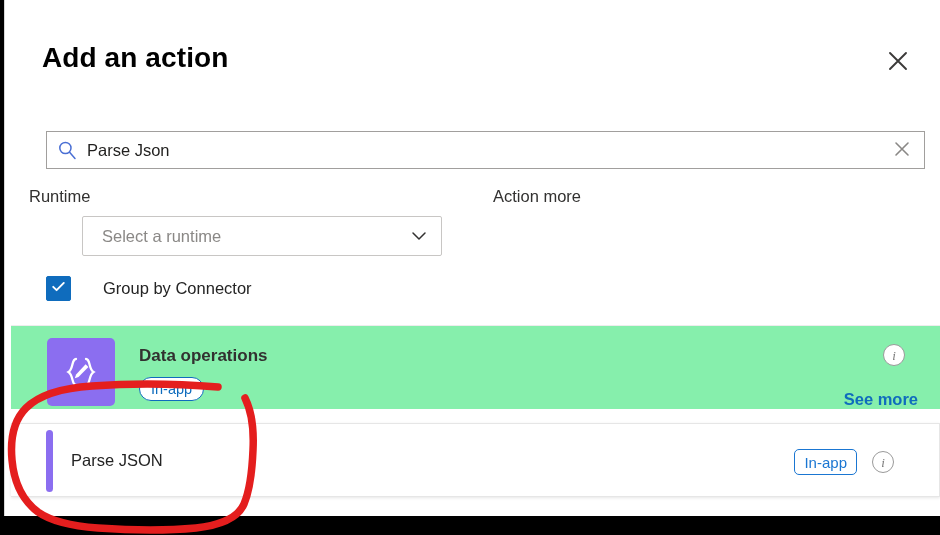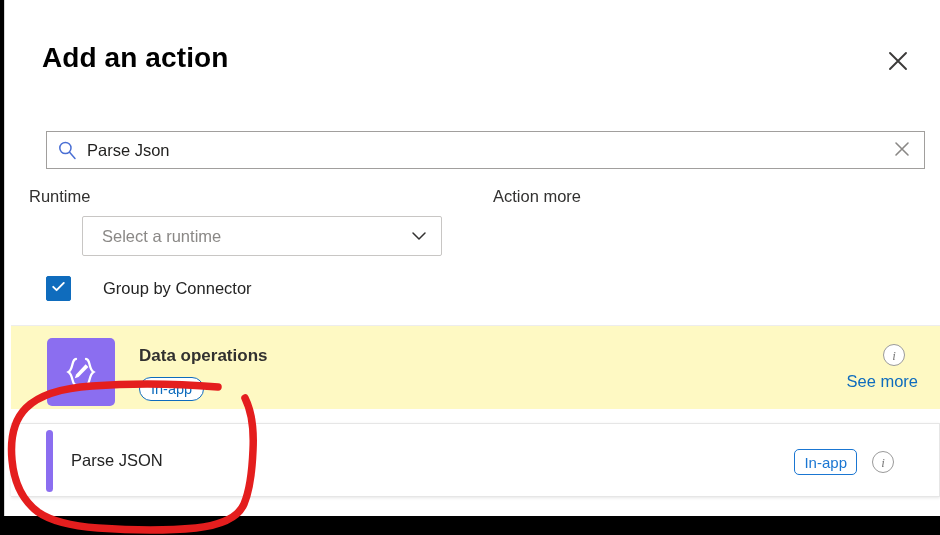--- a/index.html
+++ b/index.html
@@ -139,21 +139,21 @@
     color: #242424;
     white-space: nowrap;
   }
 
   
   .connector-row {
     position: absolute;
     left: 6px; top: 325px;
     width: 929px; height: 84px;
     border-top: 1px solid #ededed;
-    background: #fef9c3;
+    background: #86efac;
   }
   .connector-icon {
     position: absolute;
     left: 36px; top: 12px;
     width: 68px; height: 68px;
     border-radius: 5px;
     background: #8b6ef0;
     display: flex; align-items: center; justify-content: center;
   }
   .connector-name {
@@ -184,25 +184,26 @@
     font-family: "Liberation Serif", serif;
     font-style: italic;
     display: inline-flex; align-items: center; justify-content: center;
     background: #ffffff;
     line-height: 1;
     cursor: pointer;
   }
   #connector-info { position: absolute; right: 35px; top: 18px; }
   .see-more {
     position: absolute;
-    right: 22px; top: 46px;
+    right: 22px; top: 64px;
     color: #0f6cbd;
     font-size: 16.5px;
     text-decoration: none;
     cursor: pointer;
+    font-weight: bold;
   }
 
   
   .operation-card {
     position: absolute;
     left: 6px; top: 423px;
     width: 929px; height: 74px;
     background: #ffffff;
     border: 1px solid #e6e6e6;
     border-left: none;

